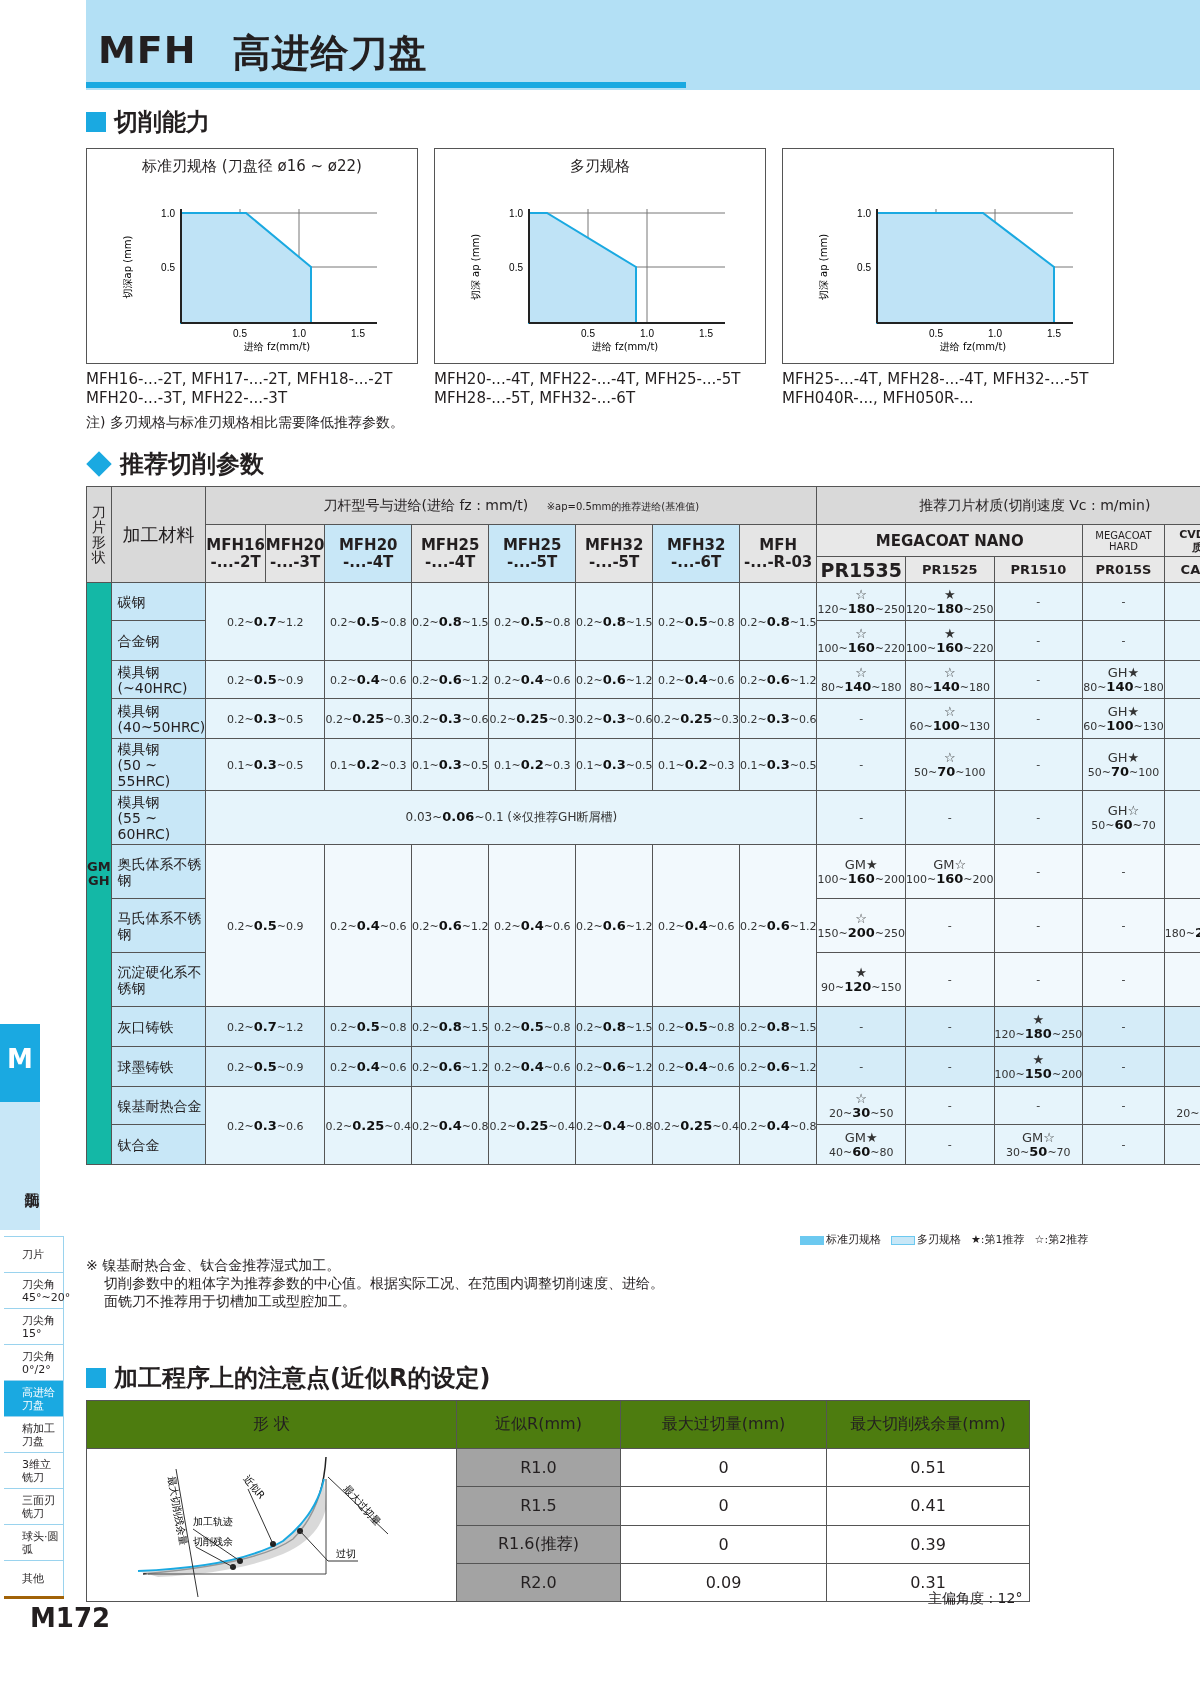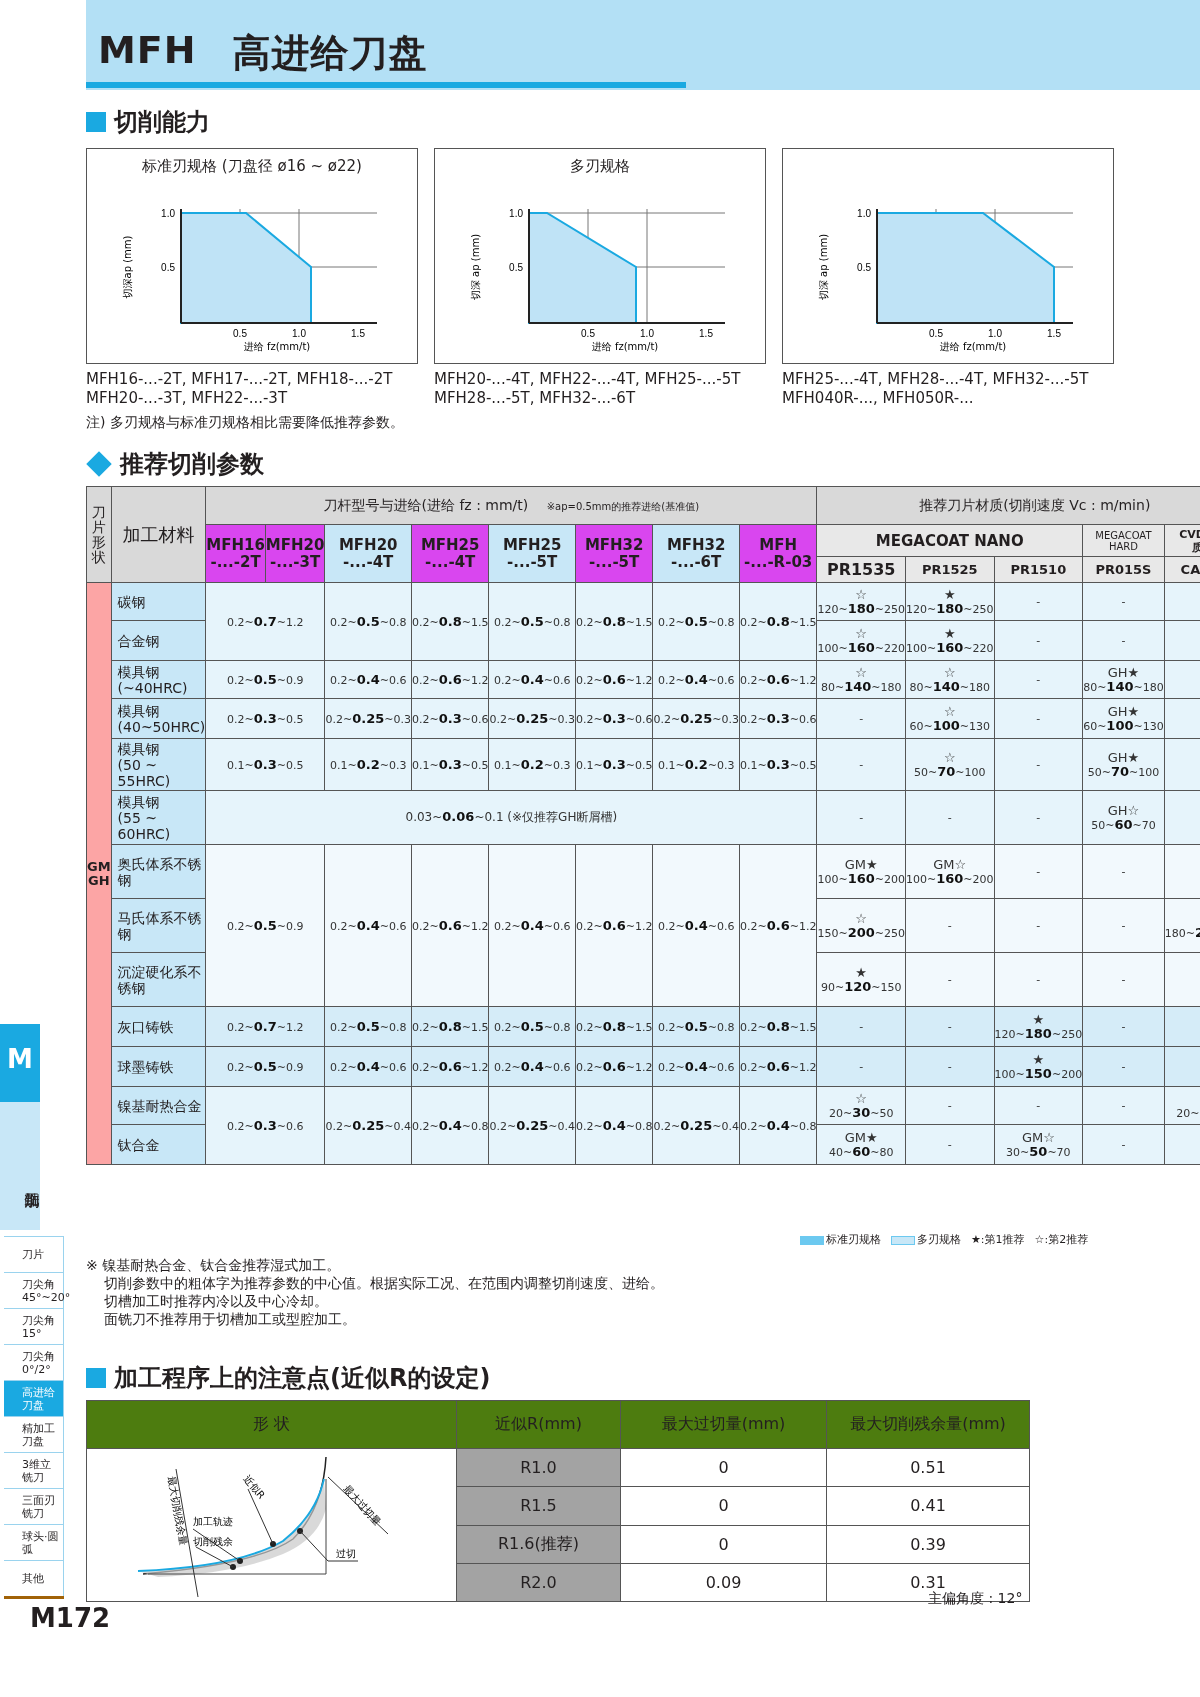--- a/index.html
+++ b/index.html
@@ -13,21 +13,21 @@
 .chartbox{position:absolute;top:148px;width:332px;height:216px;border:1.5px solid #555;background:#fff}
 .chart-title{position:absolute;top:8px;width:100%;text-align:center;font-size:15px;line-height:19px}
 .chart-svg{position:absolute;left:0;top:0}
 .models{position:absolute;top:370px;font-size:15px;line-height:19px}
 .note1{position:absolute;left:86px;top:414px;font-size:14px}
 table{border-collapse:collapse}
 .main-table{position:absolute;left:86px;top:486px;width:1028px;font-size:12px}
 .main-table td,.main-table th{border:1px solid #555;text-align:center;vertical-align:middle;font-weight:normal}
 .gray{background:#d9d9d9}
 .mat{background:#c8e7f7;text-align:left!important;padding-left:6px;font-size:14px;line-height:16px}
-.hstd{background:#d946ef;font-weight:bold!important;font-size:15px;line-height:17px}
+.hstd{background:#e5e5e5;font-weight:bold!important;font-size:15px;line-height:17px}
 .hmulti{background:#c8e7f7;font-weight:bold!important;font-size:15px;line-height:17px}
 .grp{background:#e8e8e8;font-size:15px;font-weight:bold!important}
 .v{font-size:11px;color:#333;white-space:nowrap}
 .v b{font-size:13px;color:#111}
 .bg1{background:#e6f4fb}
 .bg2{background:#f2f9fd}
 .bg3{background:#d5ecf8}
 .star{font-size:13px;display:block;line-height:13px}
 .legend{position:absolute;left:800px;top:1232px;font-size:11px;display:flex;gap:10px;align-items:center}
 .lg-box{width:24px;height:9px;border:1px solid #6cc9f0;display:inline-block;margin-right:2px;vertical-align:middle}
@@ -166,30 +166,30 @@
         <th rowspan="2" class="hstd" style="width: 58px;">MFH25<br>-...-4T</th>
         <th rowspan="2" class="hmulti" style="width: 58px;">MFH25<br>-...-5T</th>
         <th rowspan="2" class="hstd" style="width: 58px;">MFH32<br>-...-5T</th>
         <th rowspan="2" class="hmulti" style="width: 58px;">MFH32<br>-...-6T</th>
         <th rowspan="2" class="hstd" style="width: 58px;">MFH<br>-...-R-03</th>
       <th class="grp" colspan="3">MEGACOAT NANO</th>
       <th class="grp" style="font-size:10px;font-weight:normal!important;line-height:11px">MEGACOAT<br>HARD</th>
       <th class="grp" style="font-size:11px;line-height:13px">CVD涂层硬<br>质合金</th>
     </tr>
     <tr style="height:26px" id="grade-row">
-    <th class="grp" style="font-size: 16px;">PR1535</th>
+    <th class="grp" style="font-size: 19px;">PR1535</th>
         <th class="grp" style="font-size: 13px;">PR1525</th>
         <th class="grp" style="font-size: 13px;">PR1510</th>
         <th class="grp" style="font-size: 13px;">PR015S</th>
         <th class="grp" style="font-size: 13px;">CA6535</th>
       </tr>
   </thead>
   <tbody id="mt-body">
       <tr style="height: 38px;">
-        <td class="grp" rowspan="13" style="background:#fca5a5;font-size:13px;line-height:14px">GM<br>GH</td>
+        <td class="grp" rowspan="13" style="background:#14b8a6;font-size:13px;line-height:14px">GM<br>GH</td>
         <td class="mat">碳钢</td>
         <td class="v bg1" colspan="2" rowspan="2">0.2~<b>0.7</b>~1.2</td>
         <td class="v bg1" rowspan="2">0.2~<b>0.5</b>~0.8</td>
         <td class="v bg1" rowspan="2">0.2~<b>0.8</b>~1.5</td>
         <td class="v bg1" rowspan="2">0.2~<b>0.5</b>~0.8</td>
         <td class="v bg1" rowspan="2">0.2~<b>0.8</b>~1.5</td>
         <td class="v bg1" rowspan="2">0.2~<b>0.5</b>~0.8</td>
         <td class="v bg1" rowspan="2">0.2~<b>0.8</b>~1.5</td>
         <td class="v bg1" style="width:62px"><span class="star">☆</span>120~<b>180</b>~250</td>
         <td class="v bg1" style="width:62px"><span class="star">★</span>120~<b>180</b>~250</td>
@@ -349,21 +349,20 @@
 <div class="legend">
   <span><span class="lg-box" style="background:#6cc9f0"></span><span>标准刃规格</span></span>
   <span><span class="lg-box" style="background:#c8e7f7"></span><span>多刃规格</span></span>
   <span>★:第1推荐</span>
   <span>☆:第2推荐</span>
 </div>
 
 <div class="notes">
   <div>※ 镍基耐热合金、钛合金推荐湿式加工。</div>
   <div>切削参数中的粗体字为推荐参数的中心值。根据实际工况、在范围内调整切削速度、进给。</div>
-  <div>切槽加工时推荐内冷以及中心冷却。</div>
   <div>面铣刀不推荐用于切槽加工或型腔加工。</div>
 </div>
 
 <div class="sec-head" style="top:1362px">
   <span class="sq"></span>
   <span>加工程序上的注意点(近似R的设定)</span>
 </div>
 
 <table class="r-table">
   <tbody>

